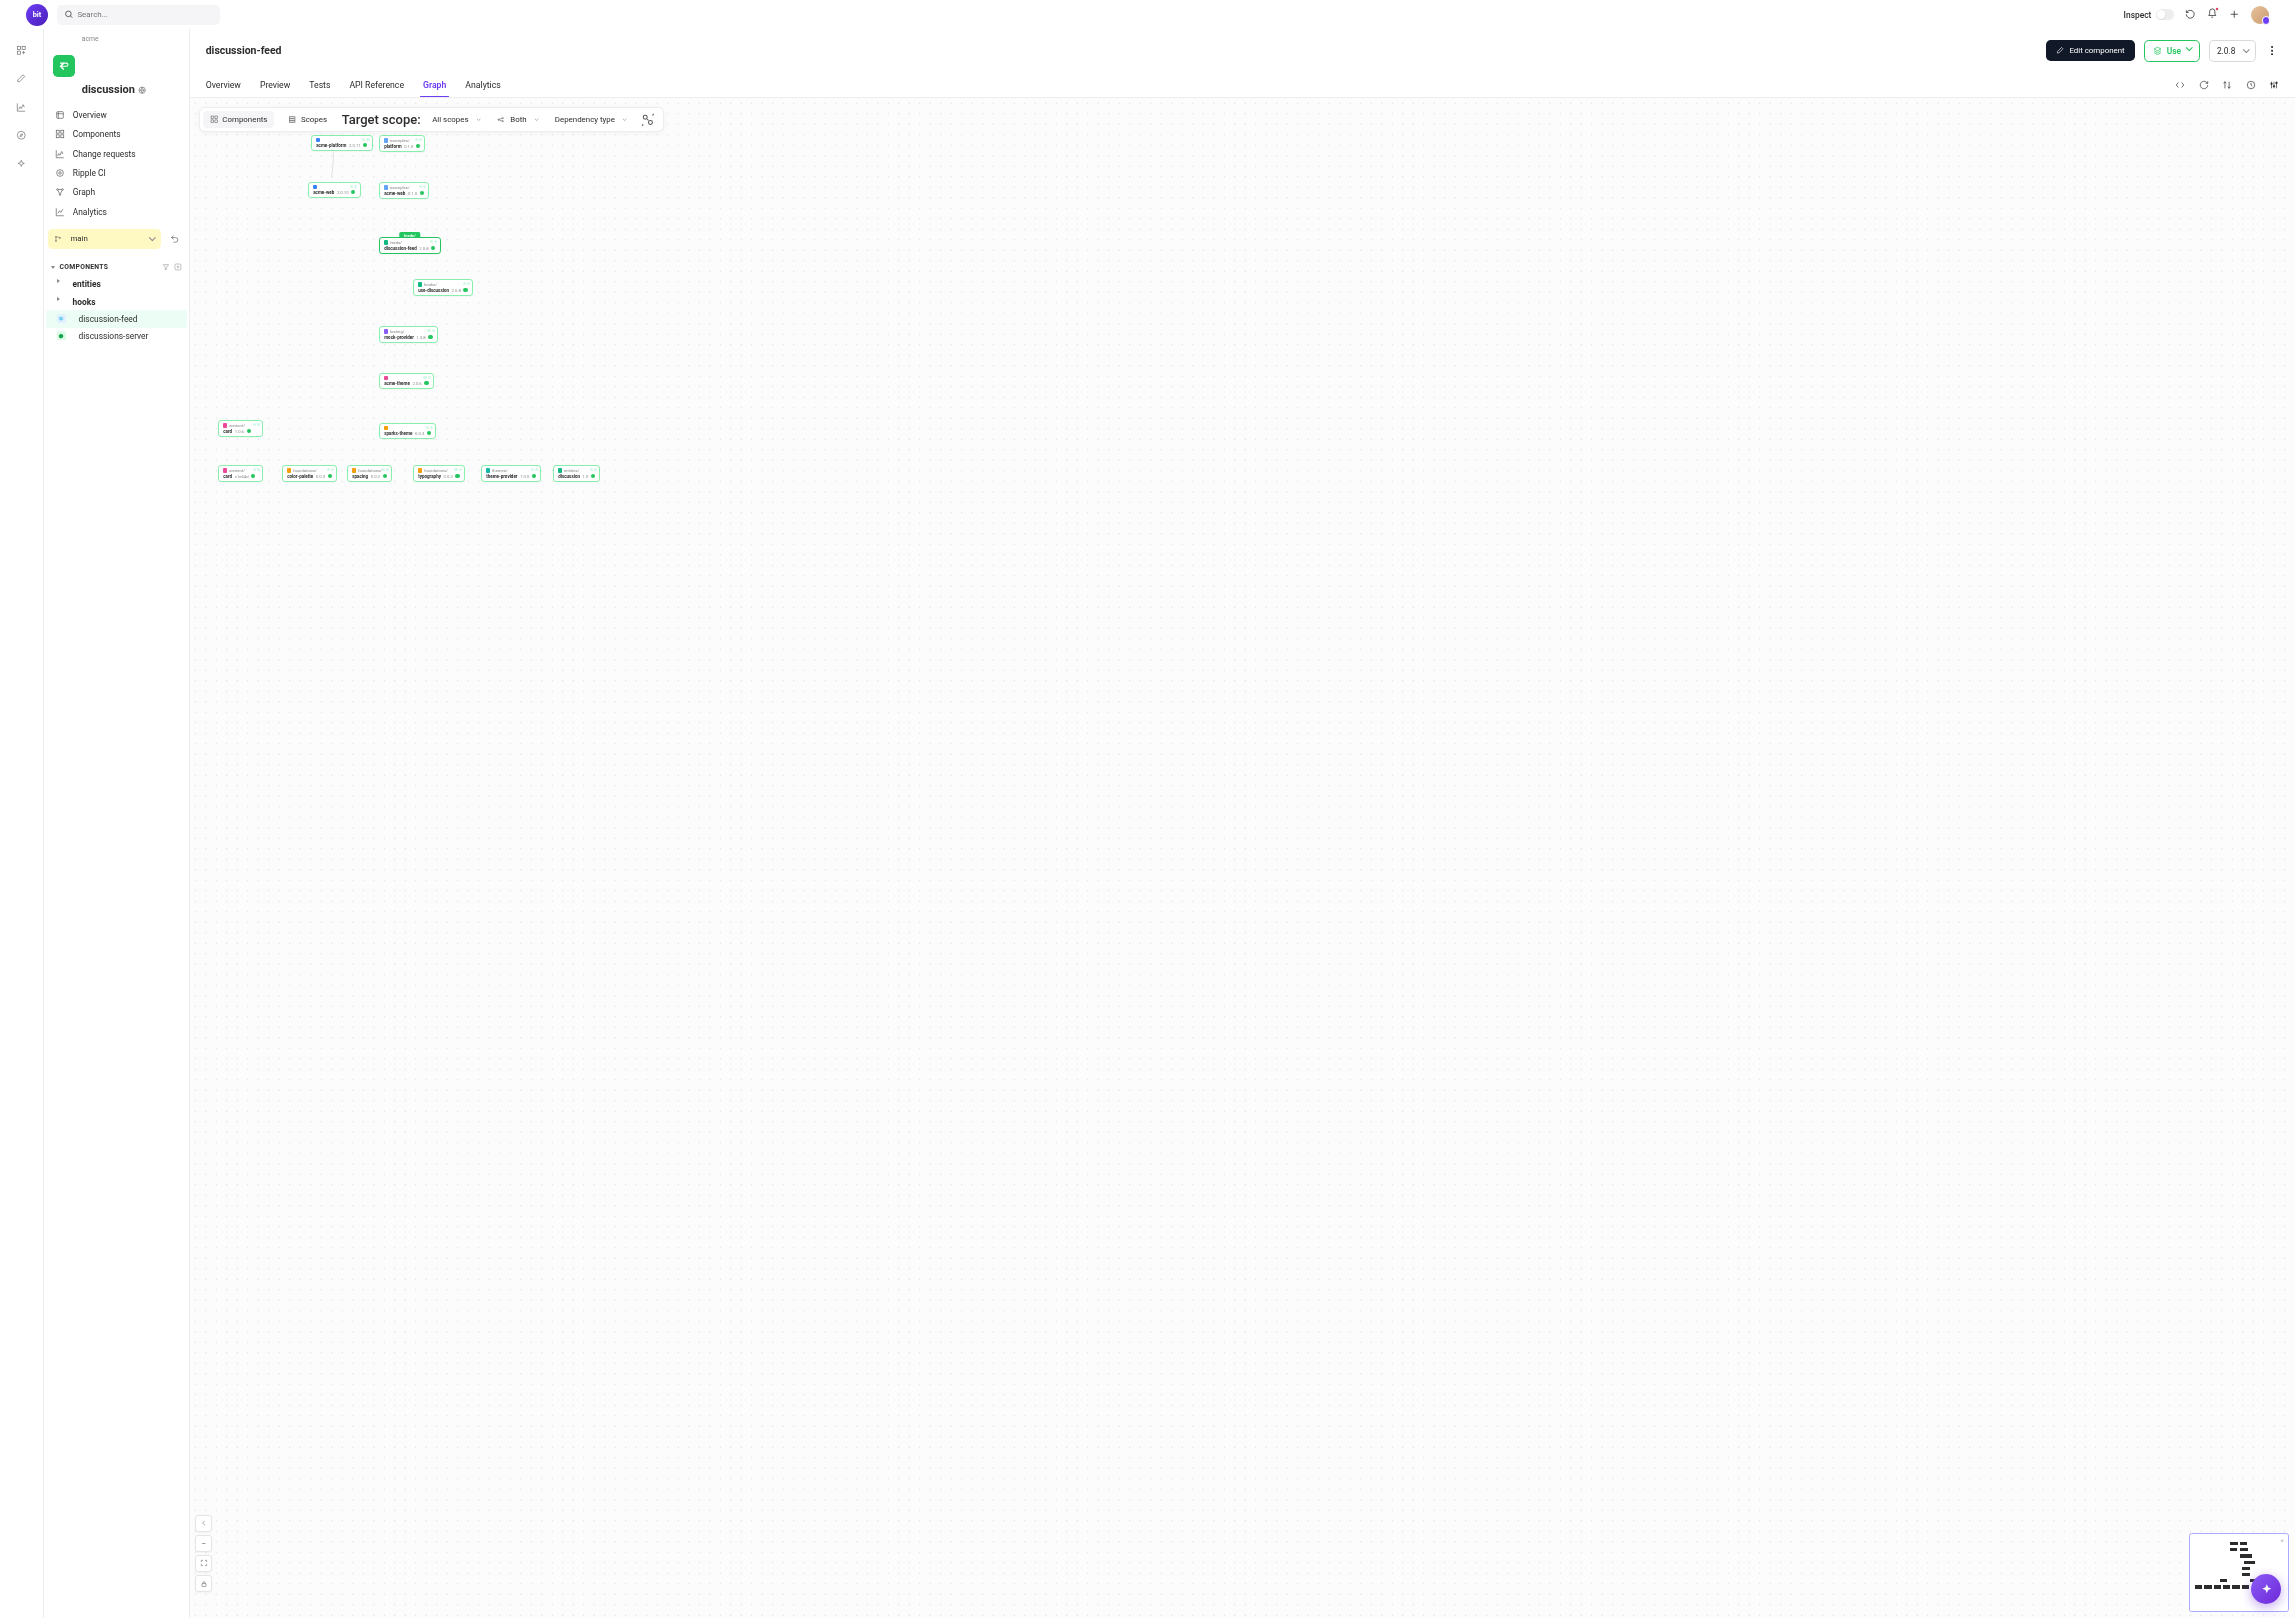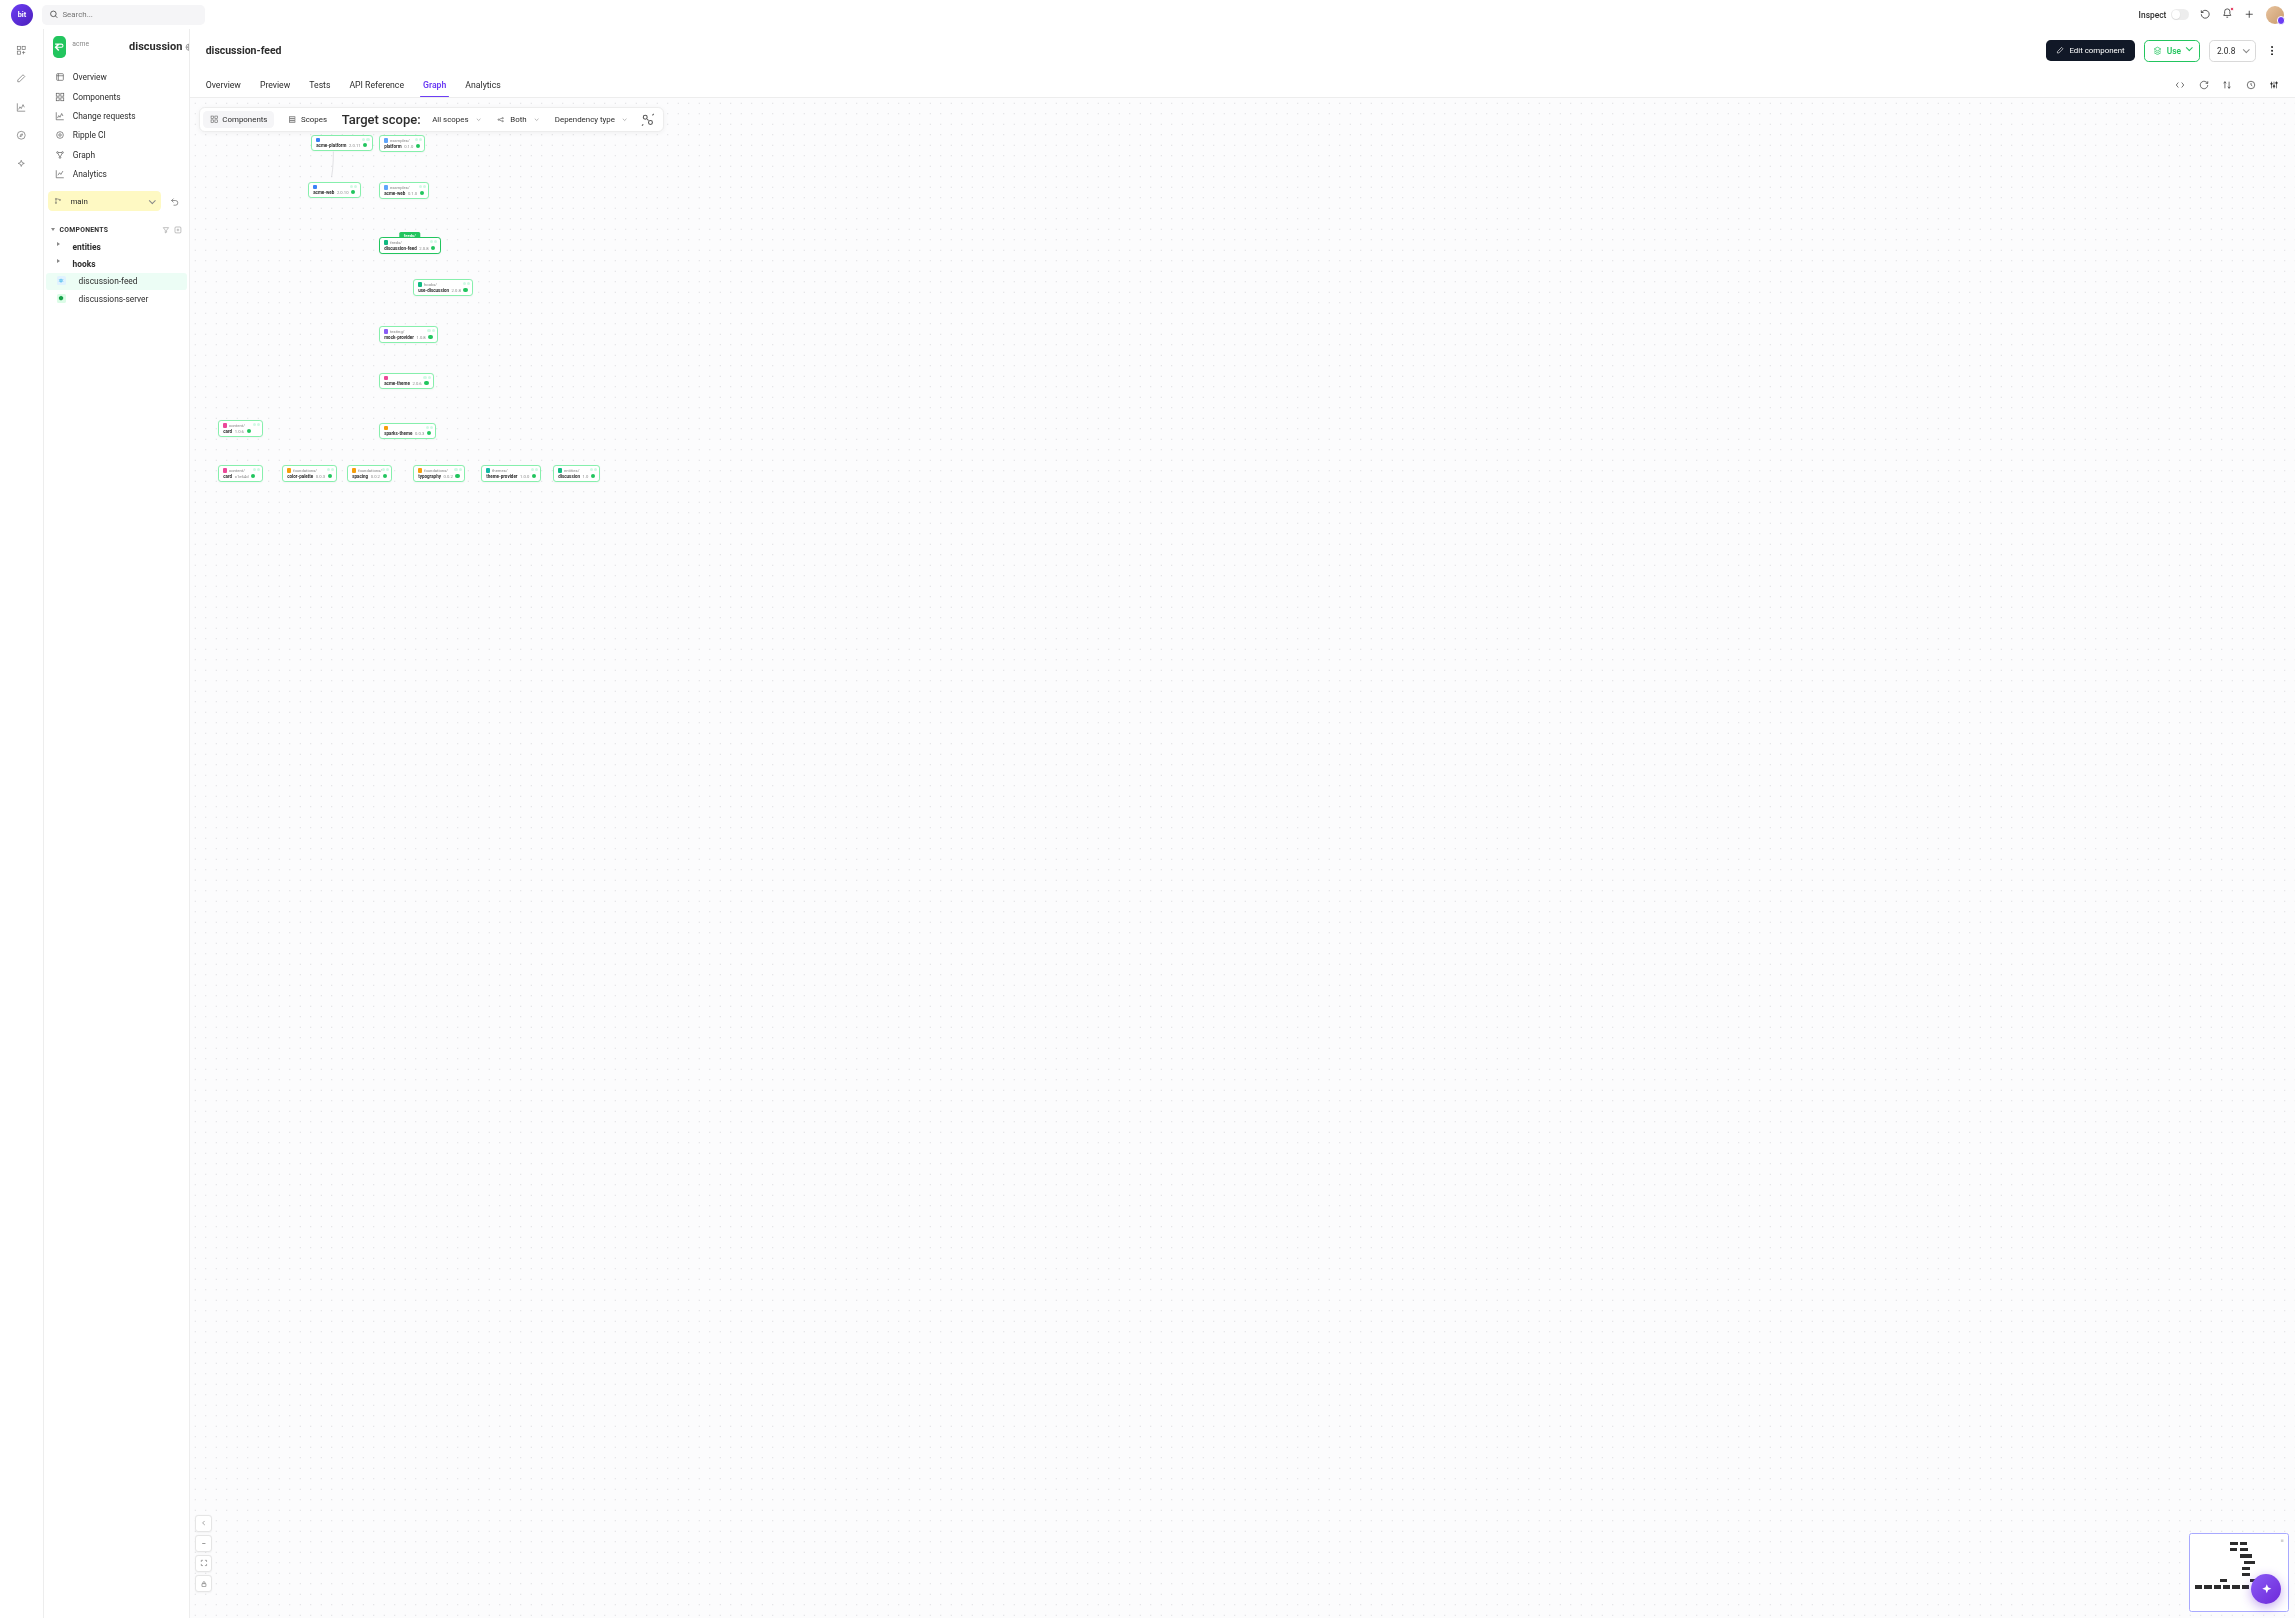--- a/index.html
+++ b/index.html
@@ -1,19 +1,19 @@
 <!DOCTYPE html>
 <html style="font-size:8.4px"><head>
 <meta charset="utf-8">
 <style>
 * { box-sizing: border-box; margin: 0; padding: 0; font-family: -apple-system, BlinkMacSystemFont, 'Segoe UI', Roboto, Helvetica, Arial, sans-serif; }
 body { background: #fff; color: #2c2c2c; overflow: hidden; }
 
 
-.topbar { height: 29px; display: flex; align-items: center; padding: 0 11px; gap: 9.4px; }
+.topbar { height: 29px; display: flex; align-items: center; padding: 0 26px; gap: 9.4px; }
 .logo-bit { width: 22px; height: 22px; border-radius: 50%; background: linear-gradient(135deg,#6c3df4,#4b1fbb); display: flex; align-items: center; justify-content: center; color: #fff; font-weight: 700; font-size: 7.3px; }
 .search-wrap { flex: 0 0 163px; height: 20px; background: #f5f5f7; border-radius: 4.7px; display: flex; align-items: center; padding: 0 6.3px; gap: 4.2px; color: #9a9a9a; }
 .search-wrap input { border: none; background: transparent; outline: none; font-size: 7.9px; color: #555; width: 100%; }
 .top-spacer { flex: 1; }
 .top-right { display: flex; align-items: center; gap: 11.5px; }
 .inspect { display: flex; align-items: center; gap: 4.2px; font-size: 8.4px; font-weight: 500; }
 .toggle { width: 18px; height: 10.5px; background: #ededed; border-radius: 10.5px; position: relative; }
 .toggle::after { content: ''; width: 8.4px; height: 8.4px; background: #fff; border-radius: 50%; position: absolute; top: 1px; left: 1px; box-shadow: 0 0.5px 1px rgba(0,0,0,.15); }
 .top-icon { width: 10.5px; height: 10.5px; stroke: #2c2c2c; fill: none; stroke-width: 1.8; cursor: pointer; }
 .bell-wrap { position: relative; }
@@ -23,21 +23,21 @@
 
 
 .shell { display: flex; height: calc(100vh - 29px); }
 .iconbar { width: 43px; display: flex; flex-direction: column; align-items: center; padding-top: 15.7px; gap: 18px; }
 .ibar-ic { width: 10.5px; height: 10.5px; stroke: #6e6e6e; fill: none; stroke-width: 1.6; cursor: pointer; }
 
 .sidebar { width: 147px; border-left: 0.5px solid #ededed; border-right: 0.5px solid #ededed; display: flex; flex-direction: column; overflow-y: auto; }
 .scope-head { display: flex; align-items: center; gap: 6.3px; padding: 7.3px 9.4px 5.2px; }
 .scope-icon { width: 22px; height: 22px; background: #22c55e; border-radius: 4.7px; display: flex; align-items: center; justify-content: center; }
 .scope-icon svg { width: 12.6px; height: 12.6px; fill: #fff; }
-.scope-t { display: flex; line-height: 1.1; gap: 40px; }
+.scope-t { display: flex; flex-direction: column; line-height: 1.1; gap: 40px; }
 .scope-org { font-size: 6.8px; color: #888; }
 .scope-name { font-size: 11px; font-weight: 700; display: flex; align-items: center; gap: 3.1px; }
 .scope-name svg { width: 8.4px; height: 8.4px; stroke: #555; fill: none; stroke-width: 1.5; }
 .scope-nav { padding: 4.2px 4.2px 7.3px; }
 .nav-item { display: flex; align-items: center; gap: 7.3px; padding: 4.7px 7.3px; border-radius: 3.7px; font-size: 8.4px; color: #2c2c2c; cursor: pointer; }
 .nav-item svg { width: 10px; height: 10px; stroke: #555; fill: none; stroke-width: 1.6; }
 .branch-row { display: flex; gap: 4.2px; padding: 0 4.2px 7.3px; }
 .branch-sel { flex: 1; height: 20px; background: #fef9c3; border-radius: 4.2px; display: flex; align-items: center; padding: 0 6.3px; gap: 8px; font-size: 7.9px; }
 .branch-sel svg { width: 7.9px; height: 7.9px; stroke: #555; fill: none; stroke-width: 1.6; }
 .chev-d { margin-left: auto; width: 5.2px; height: 5.2px; border: solid #888; border-width: 0 0.8px 0.8px 0; transform: rotate(45deg) translateY(-1px); }

